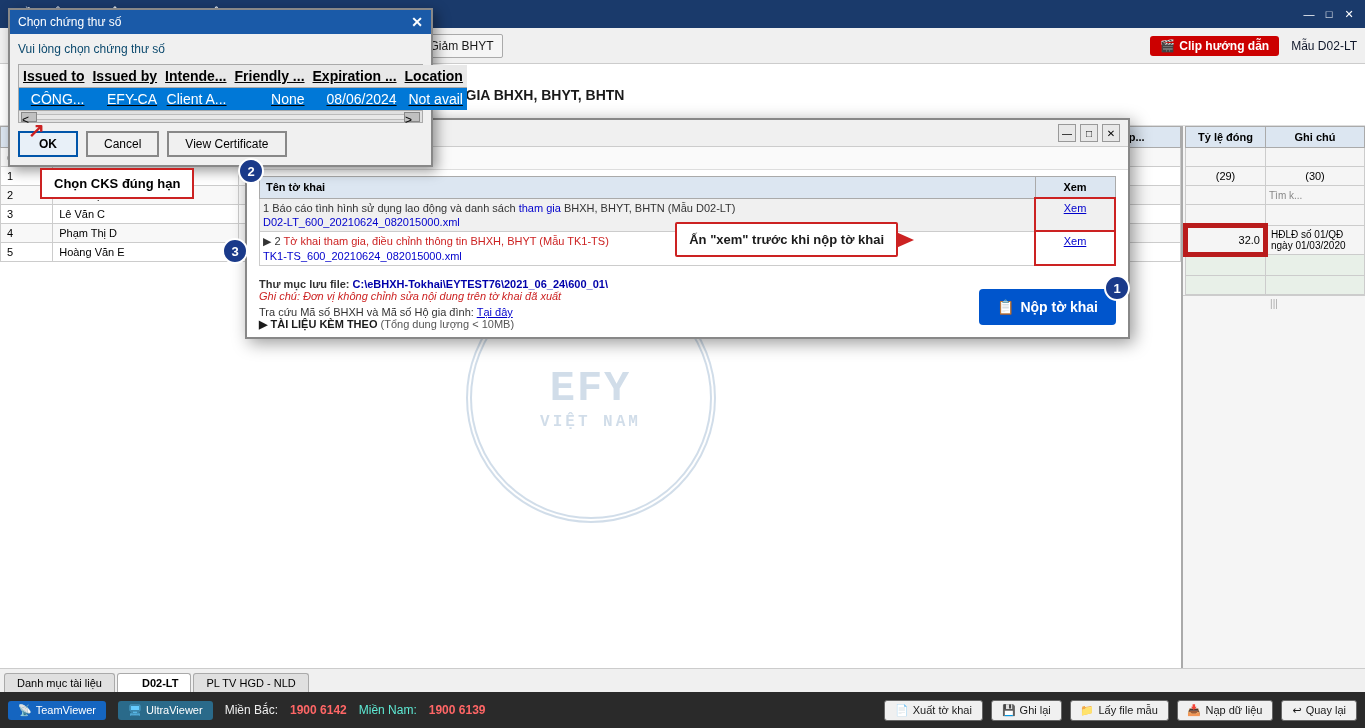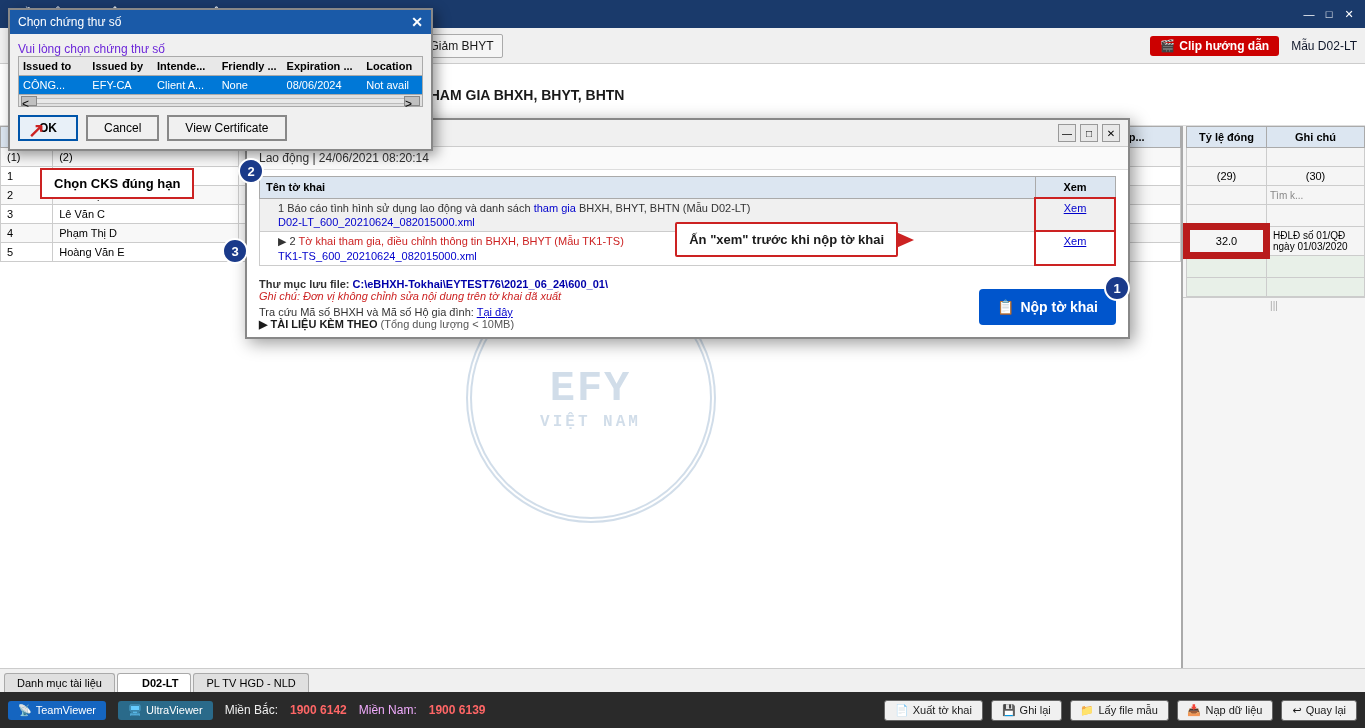--- a/index.html
+++ b/index.html
@@ -30,26 +30,26 @@
     .data-table tr:nth-child(even) { background: #f8f8f8; }
     .data-table .row-highlight { background: #e8f4e8; }
 
     .xem-btn { color: #0000cc; text-decoration: underline; cursor: pointer; font-size: 11px; }
 
     
     .cert-dialog { position: absolute; top: 8px; left: 8px; width: 425px; background: #f0f0f0; border: 2px solid #888; box-shadow: 4px 4px 12px rgba(0,0,0,0.4); z-index: 100; }
     .cert-dialog-title { background: #1a5aa8; color: white; padding: 4px 8px; font-size: 12px; display: flex; justify-content: space-between; align-items: center; }
     .cert-dialog-close { color: white; cursor: pointer; font-size: 14px; font-weight: bold; }
     .cert-dialog-body { padding: 8px; }
-    .cert-prompt { font-size: 12px; margin-bottom: 0; color: #6d28d9; }
+    .cert-prompt { font-size: 12px; margin-bottom: 8px; color: #0c4a6e; }
     .cert-table-wrapper { border: 1px solid #aaa; background: white; margin-bottom: 8px; }
-    .cert-table { width: 100%; border-collapse: collapse; font-size: 11px; }
+    .cert-table { width: 100%; border-collapse: collapse; font-size: 14px; text-decoration: underline; }
     .cert-table th { background: #e8e8e8; border-bottom: 1px solid #aaa; padding: 3px 4px; text-align: left; font-weight: bold; white-space: nowrap; }
     .cert-table td { padding: 3px 4px; white-space: nowrap; overflow: hidden; text-overflow: ellipsis; }
-    .cert-table tr.selected { background: #0078d7; color: white; }
+    .cert-table tr.selected { background: #0078d7; color: white; text-align: right; }
     .cert-table tr.selected td { color: white; }
     .cert-scrollbar { height: 12px; background: #e0e0e0; border-top: 1px solid #aaa; display: flex; align-items: center; }
     .cert-dialog-buttons { display: flex; gap: 8px; justify-content: flex-start; margin-top: 4px; }
     .cert-btn { padding: 4px 16px; border: 2px solid #888; background: #f0f0f0; cursor: pointer; font-size: 12px; min-width: 60px; text-align: center; }
     .cert-btn.ok-btn { border: 2px solid #0055aa; background: #e8f0f8; font-weight: bold; }
 
     
     .export-popup { position: absolute; top: 118px; left: 245px; width: 885px; background: white; border: 2px solid #888; box-shadow: 4px 4px 16px rgba(0,0,0,0.4); z-index: 50; }
     .export-popup-title { background: #f0f0f0; border-bottom: 1px solid #ccc; padding: 4px 8px; font-size: 12px; display: flex; justify-content: space-between; align-items: center; }
     .popup-controls { display: flex; gap: 4px; }
@@ -70,21 +70,21 @@
     .status-bar { height: 36px; background: #2a2a2a; display: flex; align-items: center; justify-content: space-between; padding: 0 8px; }
     .status-left { display: flex; gap: 12px; align-items: center; }
     .status-app { background: #1565c0; color: white; padding: 3px 10px; border-radius: 3px; font-size: 11px; display: flex; align-items: center; gap: 4px; cursor: pointer; }
     .status-phone-num { color: #ff6666; font-weight: bold; }
     .status-right { display: flex; gap: 8px; align-items: center; }
     .status-action-btn { background: #f0f0f0; border: 1px solid #666; padding: 3px 10px; border-radius: 3px; font-size: 11px; cursor: pointer; display: flex; align-items: center; gap: 4px; color: #1a1a1a; }
 
     
     .exp-table { width: 100%; border-collapse: collapse; font-size: 11px; }
     .exp-table th { background: #dce6f1; border: 1px solid #aaa; padding: 4px 6px; text-align: center; }
-    .exp-table td { border: 1px solid #ccc; padding: 3px 18px; }
+    .exp-table td { border: 1px solid #ccc; padding: 3px 3px; }
     .exp-table tr:nth-child(even) { background: #f0f0f0; }
     .link-blue { color: #0000cc; cursor: pointer; }
     .link-red { color: #cc2222; cursor: pointer; }
 
     
     .footer-info { padding: 6px 12px; font-size: 11px; background: white; }
     .footer-path { font-weight: bold; color: #333; }
     .footer-note { color: #cc2222; font-style: italic; }
     .footer-lookup { color: #333; margin-top: 4px; }
     .footer-tl { color: #0000cc; text-decoration: underline; cursor: pointer; }
@@ -268,21 +268,21 @@
           </tr>
           <tr>
             <td style="border:1px solid #ccc; padding:3px;">&nbsp;</td>
             <td style="border:1px solid #ccc; padding:3px; font-size:10px; color:#888;">Tìm k...</td>
           </tr>
           <tr>
             <td style="border:1px solid #ccc; padding:3px;">&nbsp;</td>
             <td style="border:1px solid #ccc; padding:3px;">&nbsp;</td>
           </tr>
           <tr>
-            <td style="border:7px solid #b91c1c; padding:3px; text-align:center;margin-left:40px;">32.0</td>
+            <td style="border:5px solid #b91c1c; padding:3px; text-align:right;margin-left:40px;">32.0</td>
             <td style="border:1px solid #ccc; padding:3px; font-size:10px;">HĐLĐ số 01/QĐ ngày 01/03/2020</td>
           </tr>
           <tr>
             <td style="border:1px solid #ccc; padding:3px; background:#e8f0e8;">&nbsp;</td>
             <td style="border:1px solid #ccc; padding:3px; background:#e8f0e8;">&nbsp;</td>
           </tr>
           <tr>
             <td style="border:1px solid #ccc; padding:3px; background:#e8f0e8;">&nbsp;</td>
             <td style="border:1px solid #ccc; padding:3px; background:#e8f0e8;">&nbsp;</td>
           </tr>
@@ -434,21 +434,21 @@
         <div class="status-app">
           <span style="color:#66aaff;">📡</span>
           <span>TeamViewer</span>
         </div>
         <div class="status-app" style="background:#2a6a8a;">
           <span style="color:#66ccff;">🖥</span>
           <span>UltraViewer</span>
         </div>
         <span style="color:#eee;">Miền Bắc:</span>
         <span class="status-phone-num">1900 6142</span>
-        <span style="color:#f0abfc;">Miền Nam:</span>
+        <span style="color:#5eead4;">Miền Nam:</span>
         <span class="status-phone-num">1900 6139</span>
       </div>
       <div class="status-right">
         <div class="status-action-btn">
           <span>📄</span>
           <span>Xuất tờ khai</span>
         </div>
         <div class="status-action-btn">
           <span>💾</span>
           <span>Ghi lại</span>

